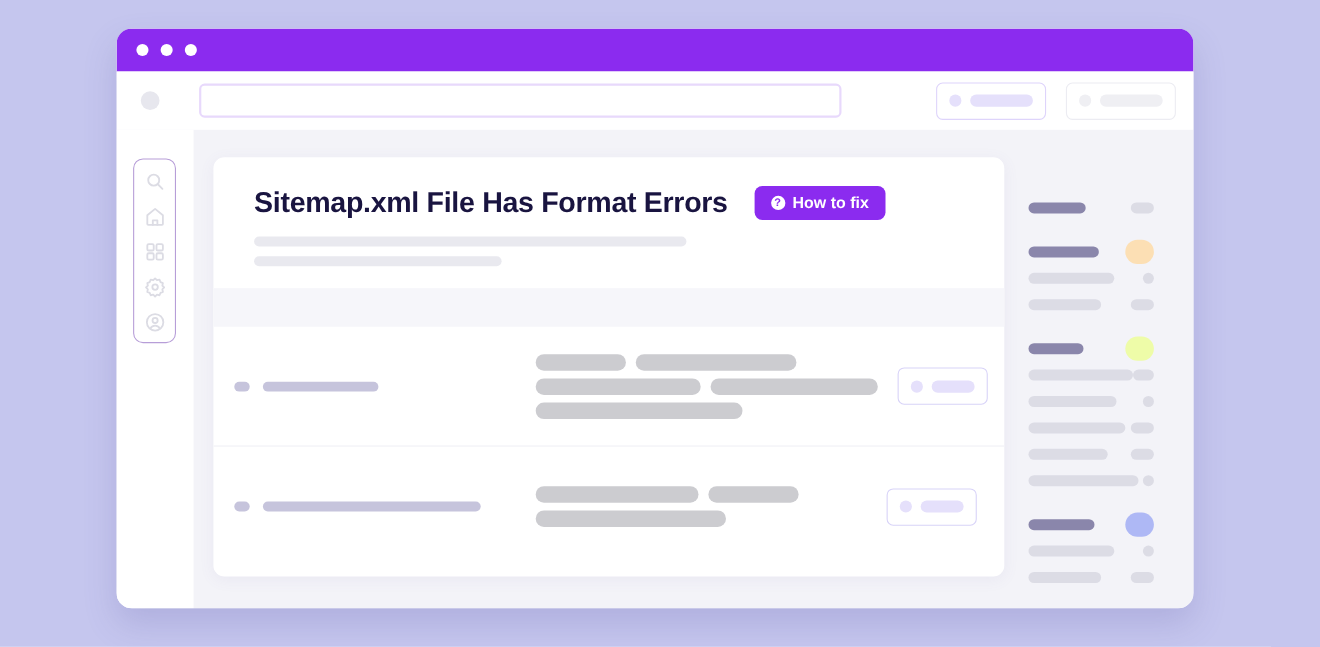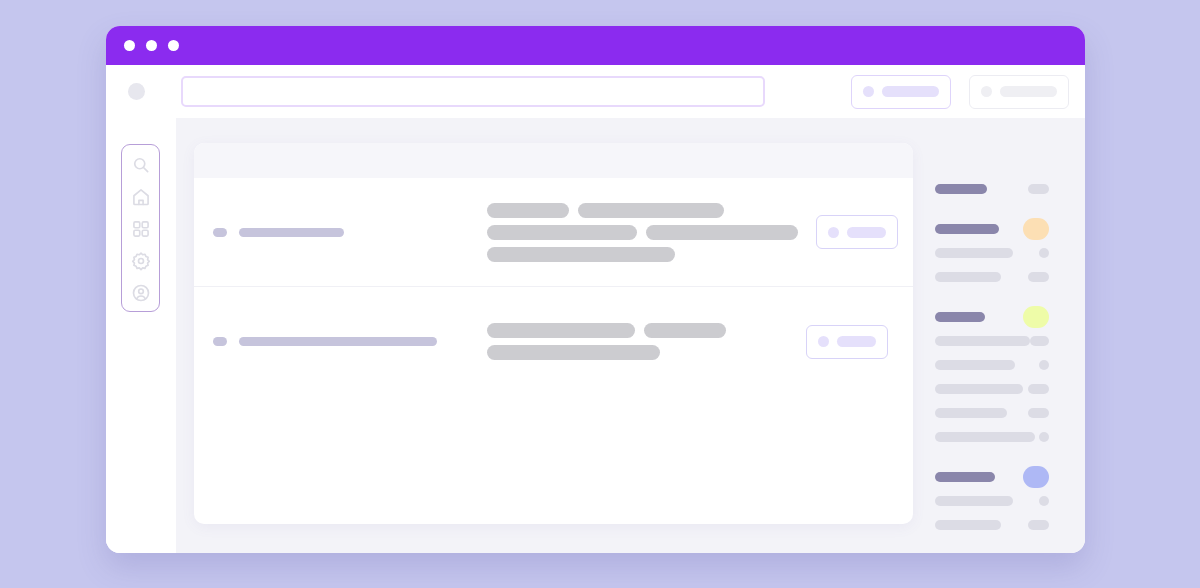--- a/index.html
+++ b/index.html
@@ -370,20 +370,31 @@
           </svg>
         </span>
 
       </nav>
     </div>
 
     <div class="main-col">
 
       <section class="content-card">
 
+        <div class="card-header">
+          <div class="header-row">
+            <h1 class="page-title">Sitemap.xml File Has Format Errors</h1>
+            <button class="how-to-fix" style="background: rgb(139, 43, 239);">
+              <span class="qmark" style="color: rgb(139, 43, 239);">?</span>
+              <span>How to fix</span>
+            </button>
+          </div>
+          <div class="subline w1" style="width: 393px;"></div>
+          <div class="subline w2" style="width: 225px;"></div>
+        </div>
 
         <div class="card-strip"></div>
 
         <div class="card-rows">
             <div class="row">
               <div class="row-left">
                 <span class="sk-dot"></span>
                 <span class="sk-bar" style="width: 105px;"></span>
               </div>
               <div class="row-mid">

